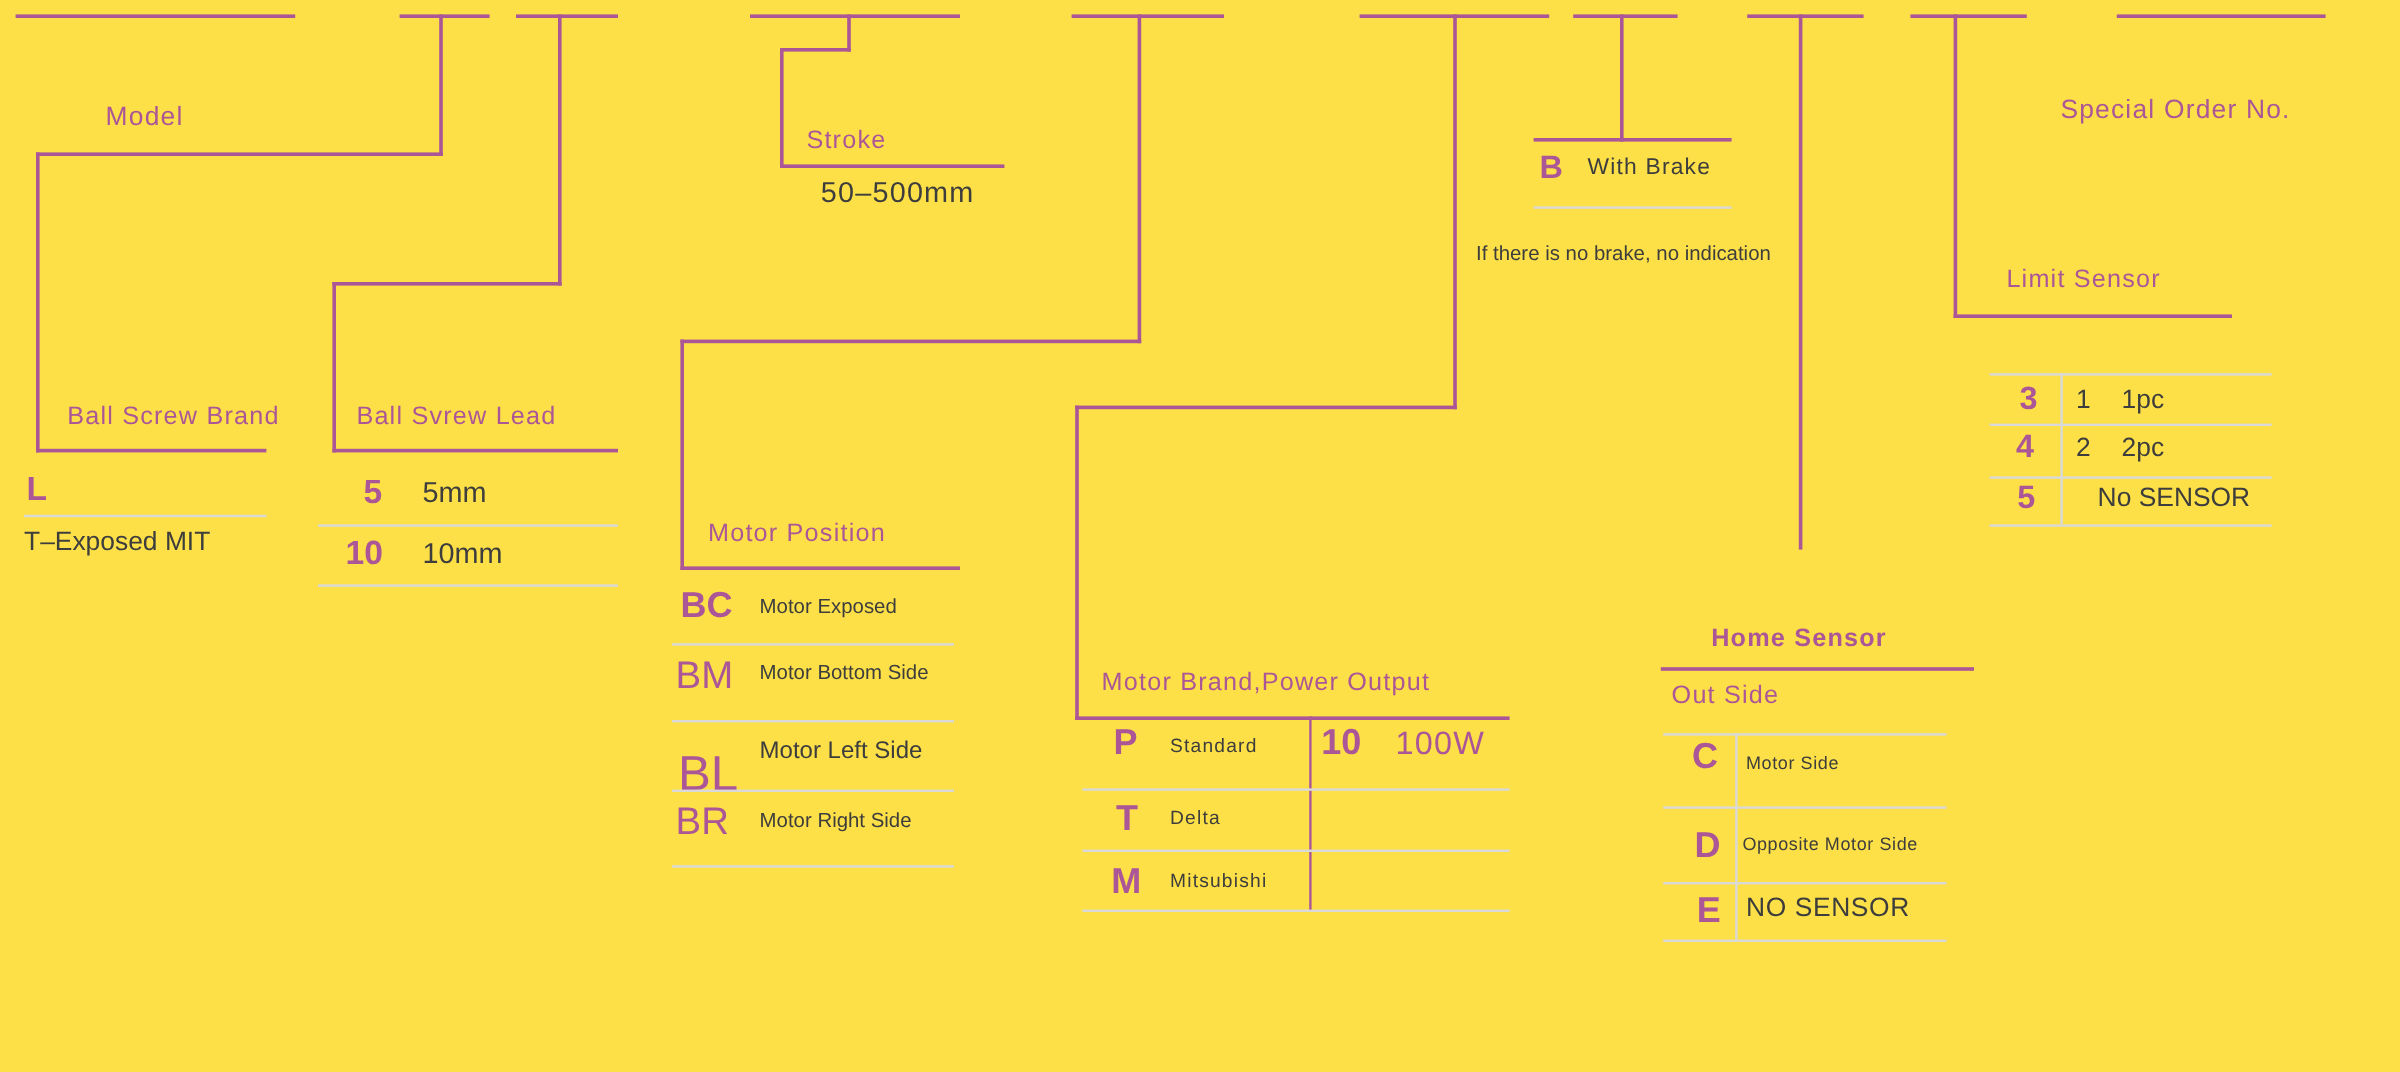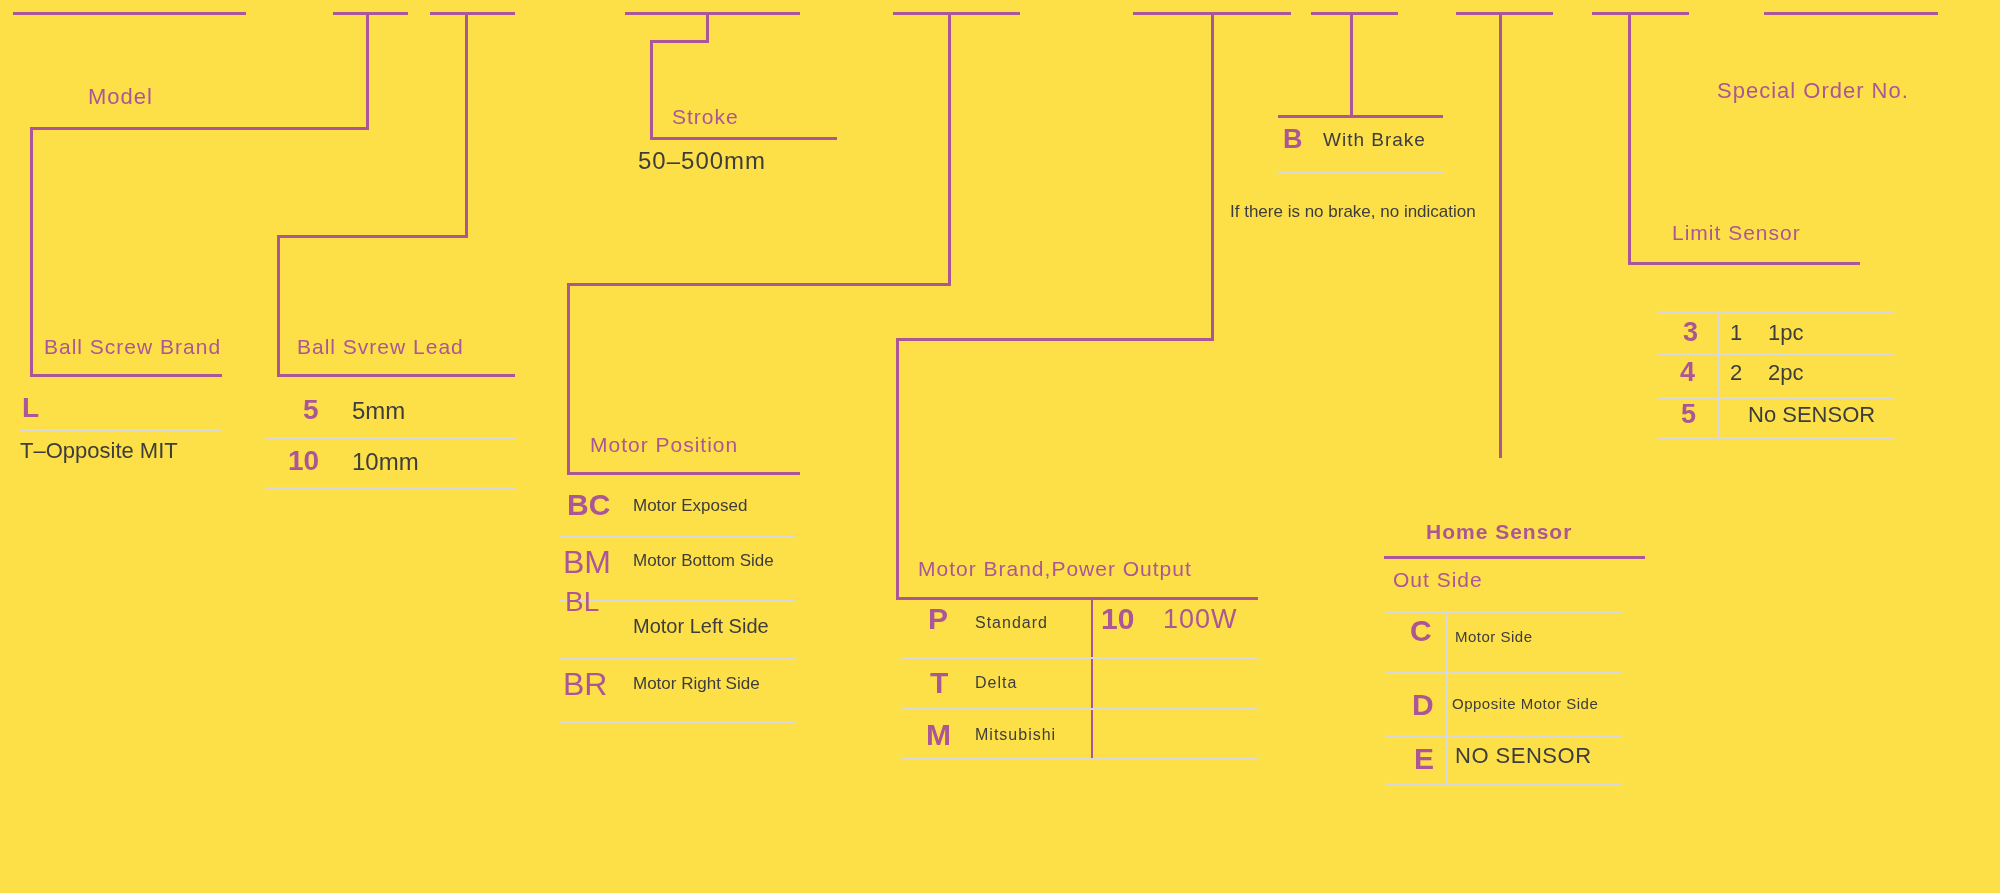--- a/index.html
+++ b/index.html
@@ -36,57 +36,57 @@
   <div class="hl" style="left:1311px;top:12px;width:87px;"></div>
   <div class="hl" style="left:1456px;top:12px;width:97px;"></div>
   <div class="hl" style="left:1592px;top:12px;width:97px;"></div>
   <div class="hl" style="left:1764px;top:12px;width:174px;"></div>
 
   <div class="vl" style="left:366px;top:12px;height:118px;"></div>
   <div class="hl" style="left:30px;top:127px;width:339px;"></div>
   <div class="vl" style="left:30px;top:127px;height:250px;"></div>
   <div class="t lbl" style="left:88px;top:86px;font-size:22px;">Model</div>
 
-  <div class="t lbl" style="left:44px;top:336px;font-size:21px;">Ball Screw Brand</div>
+  <div class="t lbl" style="left:56px;top:336px;font-size:21px;">Ball Screw Brand</div>
   <div class="hl" style="left:30px;top:374px;width:192px;"></div>
   <div class="t code" style="left:22px;top:394px;font-size:28px;">L</div>
   <div class="gl" style="left:20px;top:429px;width:202px;"></div>
-  <div class="t dark" style="left:20px;top:440px;font-size:22px;">T–Opposite MIT</div>
+  <div class="t dark" style="left:20px;top:440px;font-size:22px;">T–Exposed MIT</div>
 
   <div class="hl" style="left:277px;top:235px;width:191px;"></div>
   <div class="vl" style="left:465px;top:12px;height:226px;"></div>
   <div class="vl" style="left:277px;top:235px;height:142px;"></div>
   <div class="t lbl" style="left:297px;top:336px;font-size:21px;">Ball Svrew Lead</div>
   <div class="hl" style="left:277px;top:374px;width:238px;"></div>
   <div class="t code" style="left:303px;top:396px;font-size:28px;">5</div>
   <div class="t dark" style="left:352px;top:399px;font-size:24px;">5mm</div>
   <div class="gl" style="left:265px;top:437px;width:250px;"></div>
   <div class="t code" style="left:288px;top:447px;font-size:28px;">10</div>
   <div class="t dark" style="left:352px;top:450px;font-size:24px;">10mm</div>
   <div class="gl" style="left:265px;top:487px;width:250px;"></div>
 
   <div class="vl" style="left:706px;top:12px;height:31px;"></div>
   <div class="hl" style="left:650px;top:40px;width:59px;"></div>
   <div class="vl" style="left:650px;top:40px;height:100px;"></div>
   <div class="t lbl" style="left:672px;top:106px;font-size:21px;">Stroke</div>
   <div class="hl" style="left:650px;top:137px;width:187px;"></div>
-  <div class="t dark" style="left:638px;top:149px;font-size:24px;letter-spacing:1px;">50–500mm</div>
+  <div class="t dark" style="left:684px;top:149px;font-size:24px;letter-spacing:1px;">50–500mm</div>
 
   <div class="vl" style="left:948px;top:12px;height:274px;"></div>
   <div class="hl" style="left:567px;top:283px;width:384px;"></div>
   <div class="vl" style="left:567px;top:283px;height:192px;"></div>
   <div class="t lbl" style="left:590px;top:434px;font-size:21px;">Motor Position</div>
   <div class="hl" style="left:567px;top:472px;width:233px;"></div>
   <div class="t code" style="left:567px;top:490px;font-size:30px;">BC</div>
   <div class="t dark" style="left:633px;top:497px;font-size:17px;">Motor Exposed</div>
   <div class="gl" style="left:560px;top:536px;width:235px;"></div>
   <div class="t codelight" style="left:563px;top:546px;font-size:32px;">BM</div>
   <div class="t dark" style="left:633px;top:552px;font-size:17px;">Motor Bottom Side</div>
   <div class="gl" style="left:560px;top:600px;width:235px;"></div>
-  <div class="t codelight" style="left:565px;top:588px;font-size:28px;">BL</div>
+  <div class="t codelight" style="left:565px;top:624px;font-size:41px;">BL</div>
   <div class="t dark" style="left:633px;top:616px;font-size:20px;">Motor Left Side</div>
   <div class="gl" style="left:560px;top:658px;width:235px;"></div>
   <div class="t codelight" style="left:563px;top:668px;font-size:32px;">BR</div>
   <div class="t dark" style="left:633px;top:675px;font-size:17px;text-align:center;">Motor Right Side</div>
   <div class="gl" style="left:560px;top:721px;width:235px;"></div>
 
   <div class="vl" style="left:1211px;top:12px;height:329px;"></div>
   <div class="hl" style="left:896px;top:338px;width:318px;"></div>
   <div class="vl" style="left:896px;top:338px;height:262px;"></div>
   <div class="t lbl" style="left:918px;top:558px;font-size:21px;">Motor Brand,Power Output</div>

